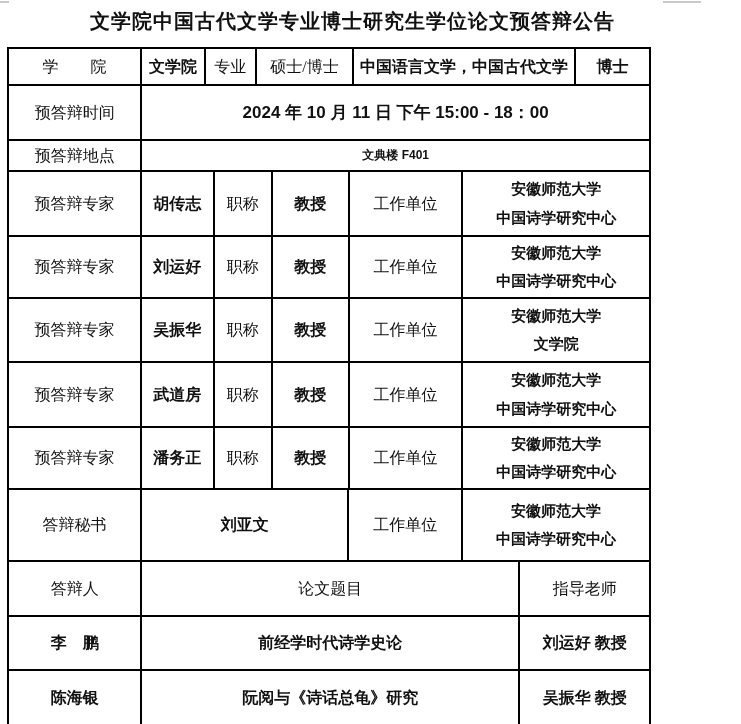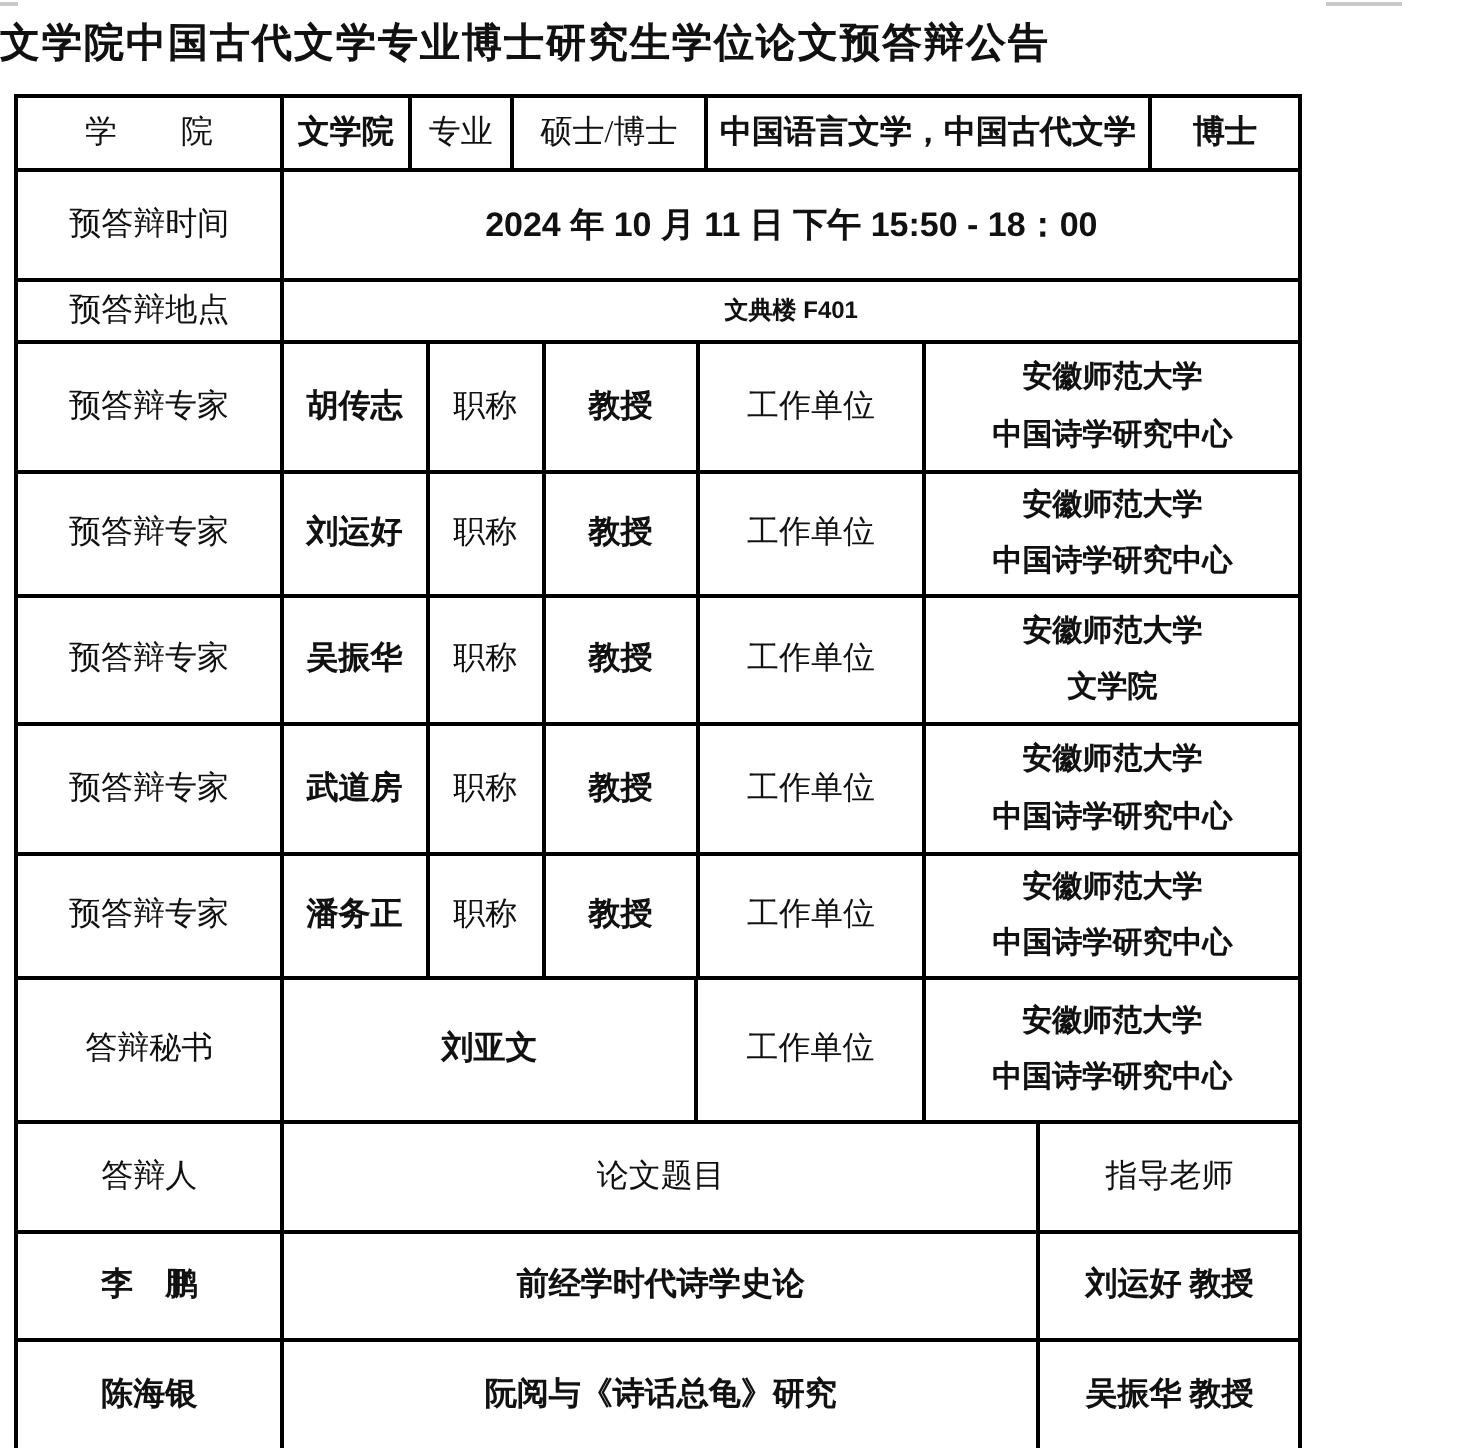--- a/index.html
+++ b/index.html
@@ -7,21 +7,21 @@
     width:741px;height:724px;position:relative;overflow:hidden;
     font-family:"Liberation Serif","DejaVu Serif",serif;
     color:#111111;
   }
   .artifact{position:absolute;background:#c9c9c9;}
   #artifact-tl{left:0;top:1px;width:9px;height:2px;}
   #artifact-tr{left:663px;top:1px;width:38px;height:2px;}
 
   .doc-title{
     position:absolute;left:0;top:8px;width:705px;
-    text-align:left;font-size:20px;font-weight:bold;letter-spacing:1px;
+    text-align:center;font-size:20px;font-weight:bold;letter-spacing:1px;
   }
 
   .table{
     position:absolute;left:7px;top:47px;width:644px;height:677px;
     border-top:2px solid #000;border-left:2px solid #000;
     box-sizing:border-box;
   }
   .row{display:flex;width:100%;box-sizing:border-box;}
   .cell{
     box-sizing:border-box;
@@ -82,21 +82,21 @@
     <div class="cell w-label">学　　院</div>
     <div class="cell hw-college b">文学院</div>
     <div class="cell hw-majorlbl">专业</div>
     <div class="cell hw-deglbl">硕士/博士</div>
     <div class="cell hw-major b">中国语言文学，中国古代文学</div>
     <div class="cell hw-deg b">博士</div>
   </div>
 
   <div class="row r-time">
     <div class="cell w-label">预答辩时间</div>
-    <div class="cell w-span time-text num">2024 年 10 月 11 日  下午 15:50 - 18：00</div>
+    <div class="cell w-span time-text num">2024 年 10 月 11 日  下午 15:00 - 18：00</div>
   </div>
 
   <div class="row r-place">
     <div class="cell w-label">预答辩地点</div>
     <div class="cell w-span place-text num">文典楼 F401</div>
   </div>
 
   <div class="row r-e1">
     <div class="cell w-label">预答辩专家</div>
     <div class="cell ew-name b">胡传志</div>

